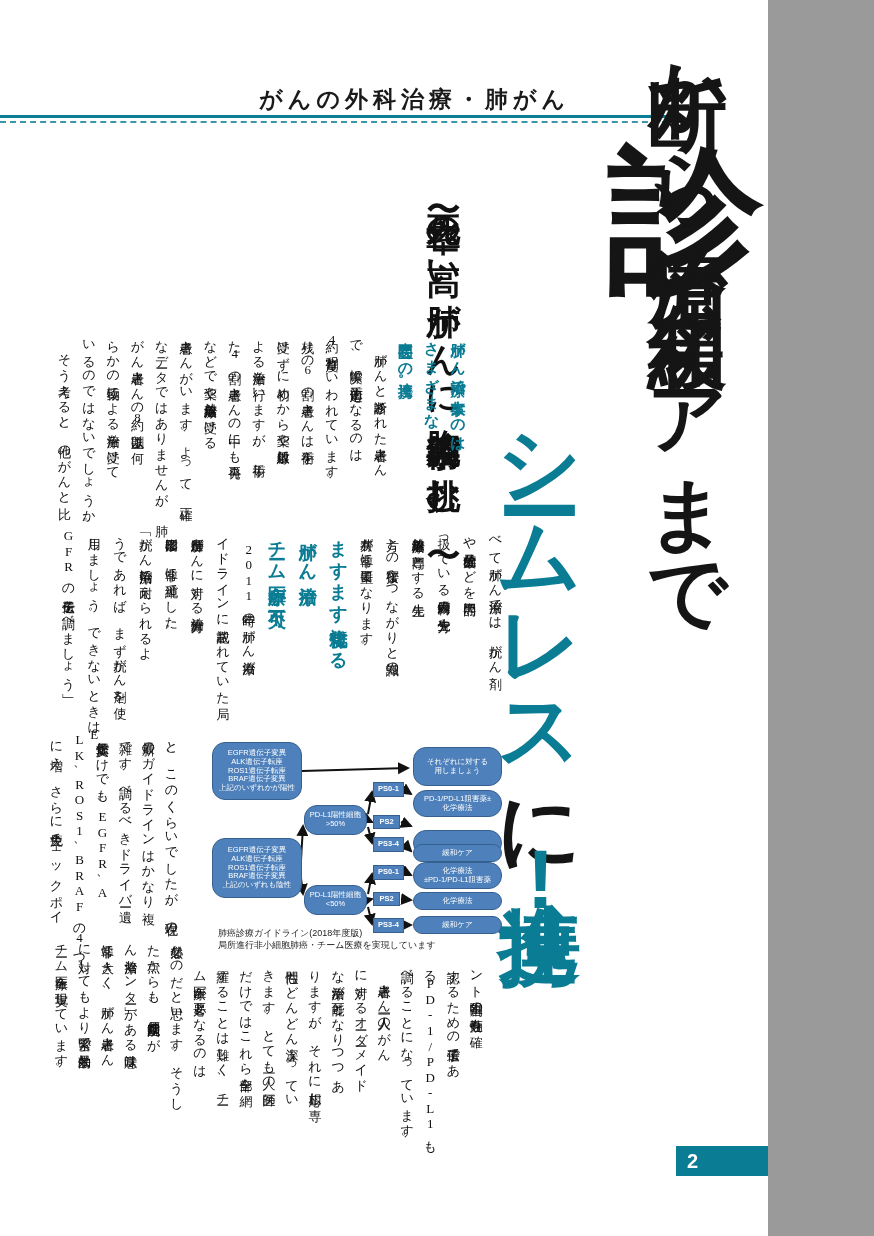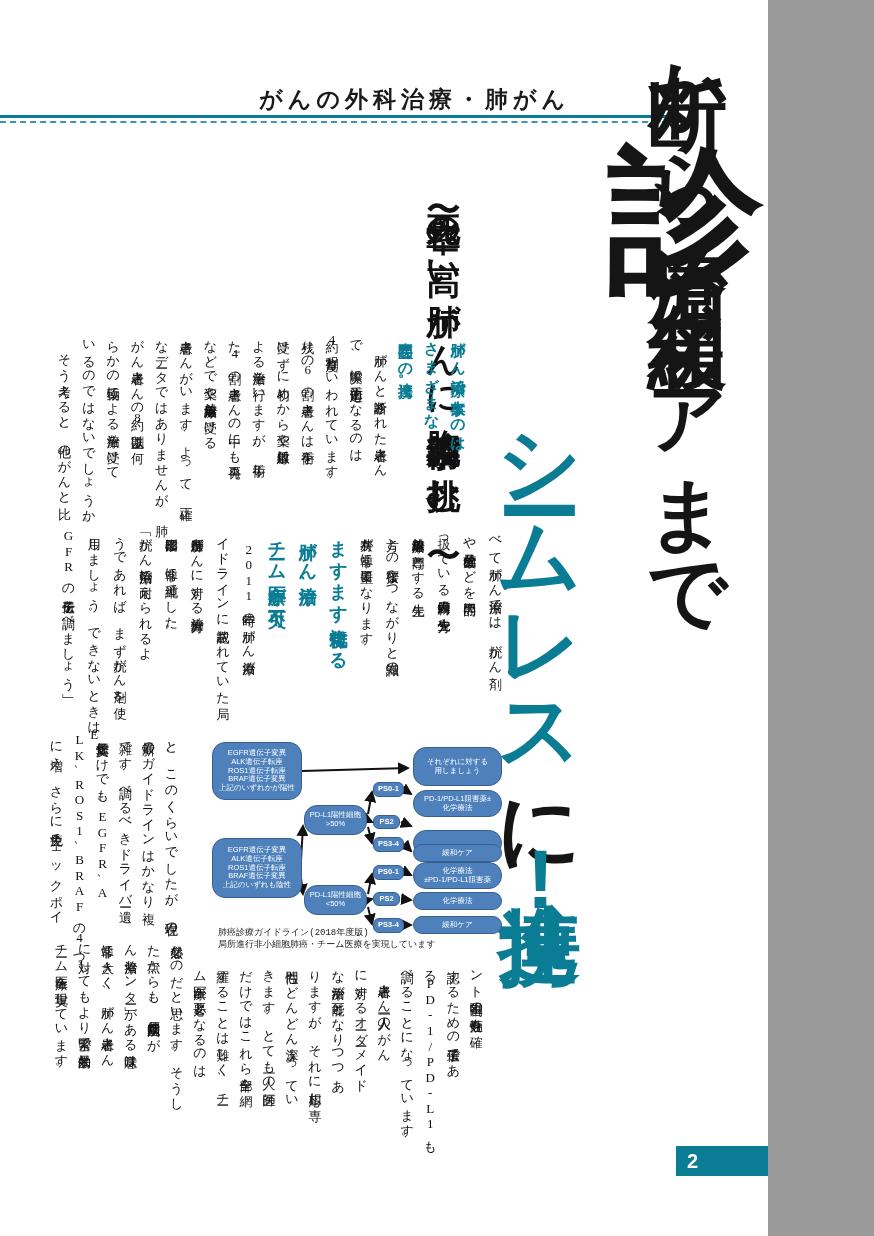--- a/index.html
+++ b/index.html
@@ -37,22 +37,22 @@
   #tier2{left:62px;top:528px;width:440px;height:218px;}
   #side{left:50px;top:732px;width:128px;height:216px;}
   #tier3{left:55px;top:935px;width:428px;height:200px;}
   
   .diagram{position:absolute;left:198px;top:740px;width:306px;height:215px;}
   .diagram svg{position:absolute;left:0;top:0;}
   .dnode{position:absolute;box-sizing:border-box;background:#4e81bb;border:1.5px solid #36608f;
          border-radius:13px;color:#fff;display:flex;flex-direction:column;justify-content:center;
          align-items:center;font-family:"Liberation Sans","DejaVu Sans",sans-serif;
          font-size:7.5px;line-height:1.18;text-align:center;white-space:nowrap;}
-  .dnode.ps{border-radius:6px;font-weight:bold;}
-  .caption{position:absolute;left:20px;top:188px;font-family:Liberation Mono, monospace;
+  .dnode.ps{border-radius:0;font-weight:bold;}
+  .caption{position:absolute;left:20px;top:188px;font-family:Liberation Sans, sans-serif;
            font-size:9px;line-height:1.3;color:#222;}
   
   .pagenum{position:absolute;top:1146px;right:0;width:92px;height:30px;background:#0a7c94;
            color:#fff;font-family:"Liberation Sans","DejaVu Sans",sans-serif;font-weight:bold;
            font-size:20px;line-height:30px;padding-left:11px;box-sizing:border-box;}
 </style>
 </head>
 <body>
 
 <div class="page">

